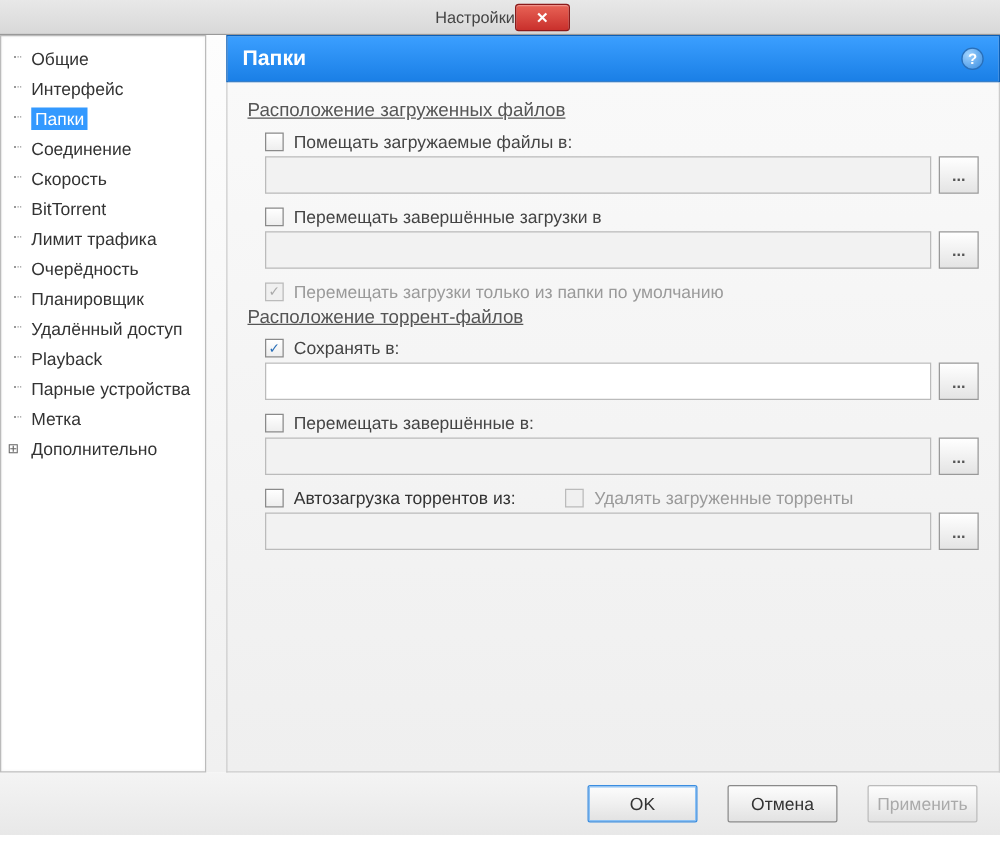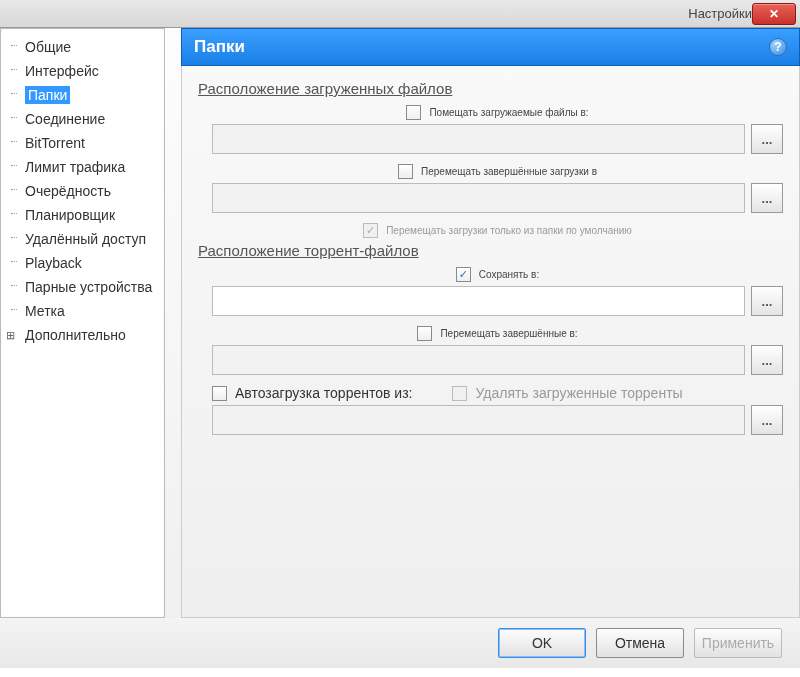--- a/index.html
+++ b/index.html
@@ -11,21 +11,21 @@
       width: 800px;
       height: 677px;
       overflow: hidden;
     }
     .titlebar {
       height: 28px;
       background: linear-gradient(to bottom, #e8e8e8, #d8d8d8);
       border-bottom: 1px solid #999;
       display: flex;
       align-items: center;
-      justify-content: flex-end;
+      justify-content: center;
       padding: 0 0 0 8px;
       font-size: 13px;
       color: #444;
     }
     .close-btn {
       width: 44px;
       height: 22px;
       background: linear-gradient(to bottom, #e86356, #c9302c);
       border: 1px solid #8b1a1a;
       border-radius: 3px;
@@ -128,23 +128,22 @@
       font-size: 15px;
       color: #555;
       margin-bottom: 8px;
       margin-top: 2px;
       text-decoration: underline;
     }
     .check-row {
       display: flex;
       align-items: center;
       margin: 6px 0 4px 14px;
-      font-size: 10px;
+      font-size: 14px;
       color: #444;
-      justify-content: center;
     }
     .check-row.disabled { color: #9a9a9a; }
     .checkbox {
       width: 15px;
       height: 15px;
       border: 1px solid #8a8a8a;
       background: linear-gradient(to bottom, #fff, #eee);
       margin-right: 8px;
       display: inline-flex;
       align-items: center;
@@ -188,21 +187,21 @@
       display: flex;
       align-items: center;
       margin-left: 40px;
       color: #9a9a9a;
     }
     .flex-row { display: flex; align-items: center; }
     .footer {
       display: flex;
       justify-content: flex-end;
       padding: 10px 18px;
-      gap: 10px;
+      gap: 24px;
       background: linear-gradient(to bottom, #f4f4f4, #e8e8e8);
     }
     .dlg-btn {
       min-width: 88px;
       height: 30px;
       border: 1px solid #8a8a8a;
       background: linear-gradient(to bottom, #fdfdfd, #e2e2e2);
       cursor: pointer;
       font-size: 14px;
       color: #333;
@@ -220,20 +219,21 @@
     <span>✕</span>
   </div>
 </div>
 
 <div class="content">
   <div class="sidebar">
     <div class="tree-item"><span>Общие</span></div>
     <div class="tree-item"><span>Интерфейс</span></div>
     <div class="tree-item selected"><span>Папки</span></div>
     <div class="tree-item"><span>Соединение</span></div>
+    <div class="tree-item"><span>Скорость</span></div>
     <div class="tree-item"><span>BitTorrent</span></div>
     <div class="tree-item"><span>Лимит трафика</span></div>
     <div class="tree-item"><span>Очерёдность</span></div>
     <div class="tree-item"><span>Планировщик</span></div>
     <div class="tree-item"><span>Удалённый доступ</span></div>
     <div class="tree-item"><span>Playback</span></div>
     <div class="tree-item"><span>Парные устройства</span></div>
     <div class="tree-item"><span>Метка</span></div>
     <div class="tree-item expandable"><span>Дополнительно</span></div>
   </div>

